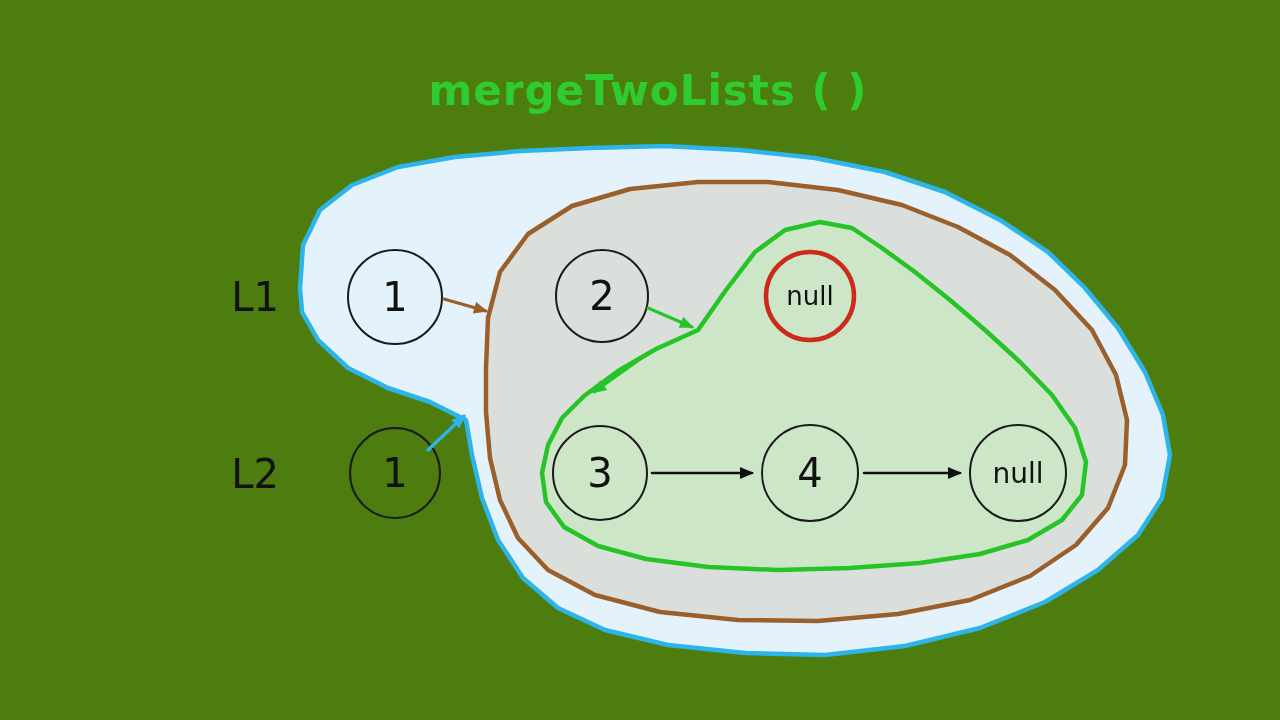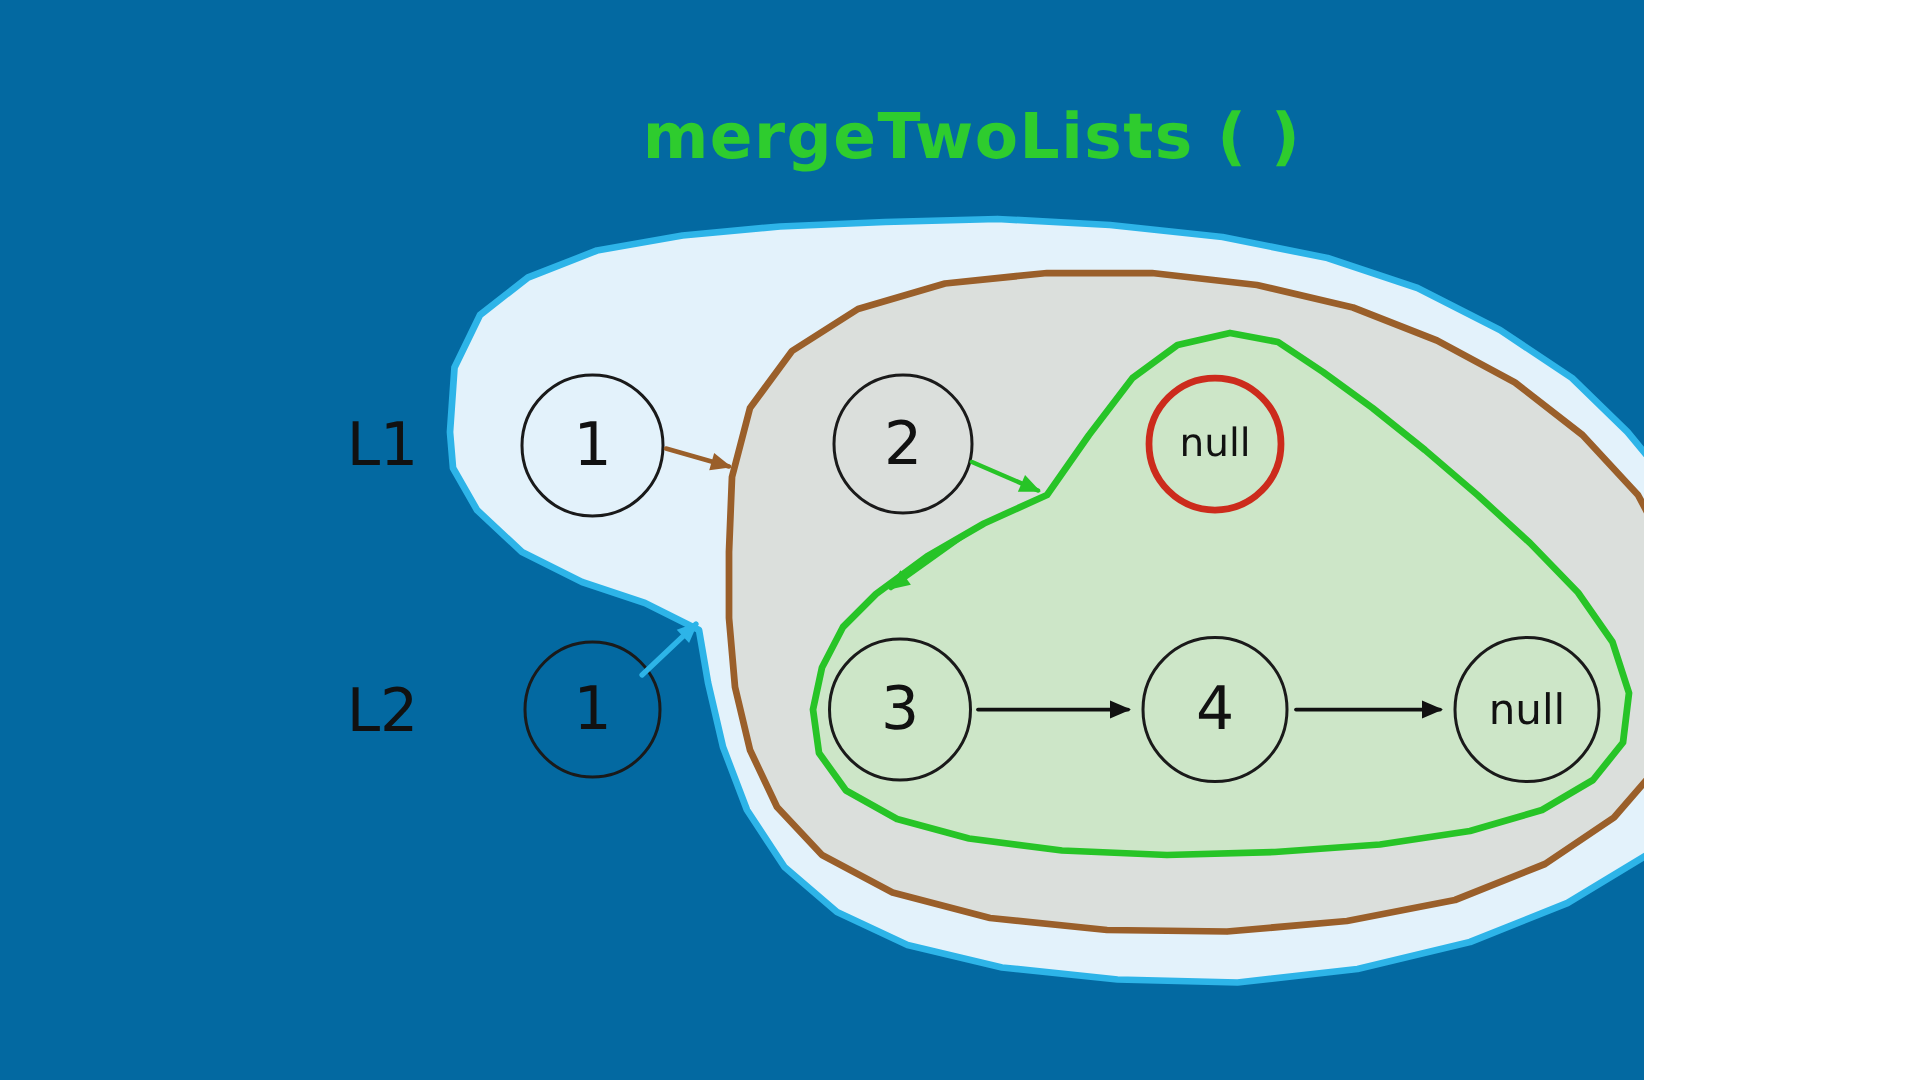--- a/index.html
+++ b/index.html
@@ -1,20 +1,20 @@
 <!DOCTYPE html>
 <html><head>
 <meta charset="utf-8">
 <style>
   html, body { margin: 0; padding: 0; background: #ffffff; }
   .canvas {
     position: relative;
-    width: 1096px;
+    width: 1280px;
     height: 720px;
-    background: #0369a1;
+    background: #4d7c0f;
     overflow: hidden;
     font-family: "DejaVu Sans", sans-serif;
   }
   svg { display: block; }
   text { font-family: "DejaVu Sans", sans-serif; }
   .title-text { font-weight: bold; font-size: 42px; letter-spacing: 1px; }
   .list-label { font-size: 40px; fill: #111111; }
   .node-value { font-size: 40px; fill: #111111; }
   .null-value-small { font-size: 26px; fill: #111111; }
   .null-value { font-size: 28px; fill: #111111; }

